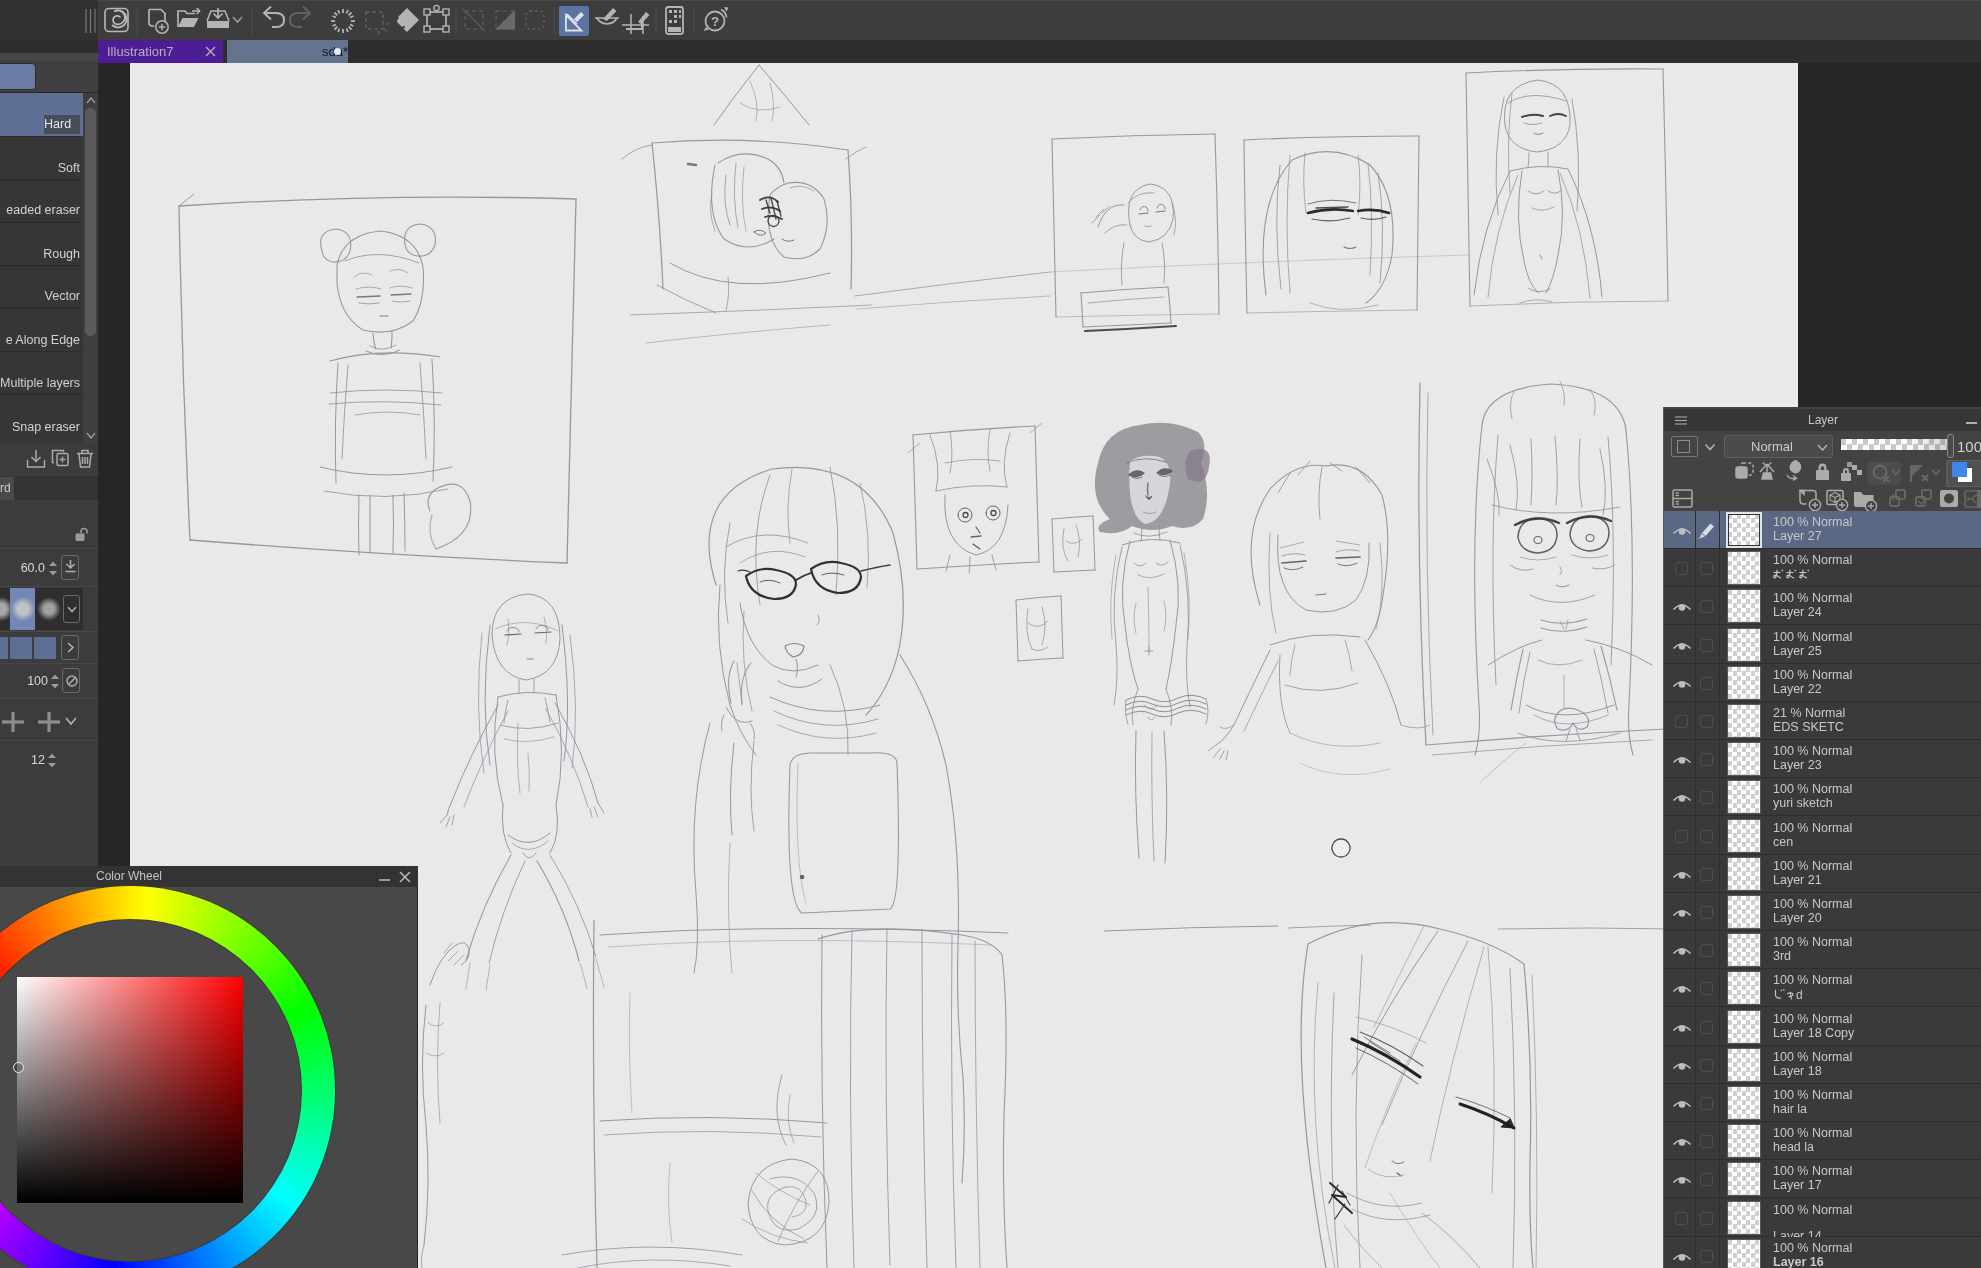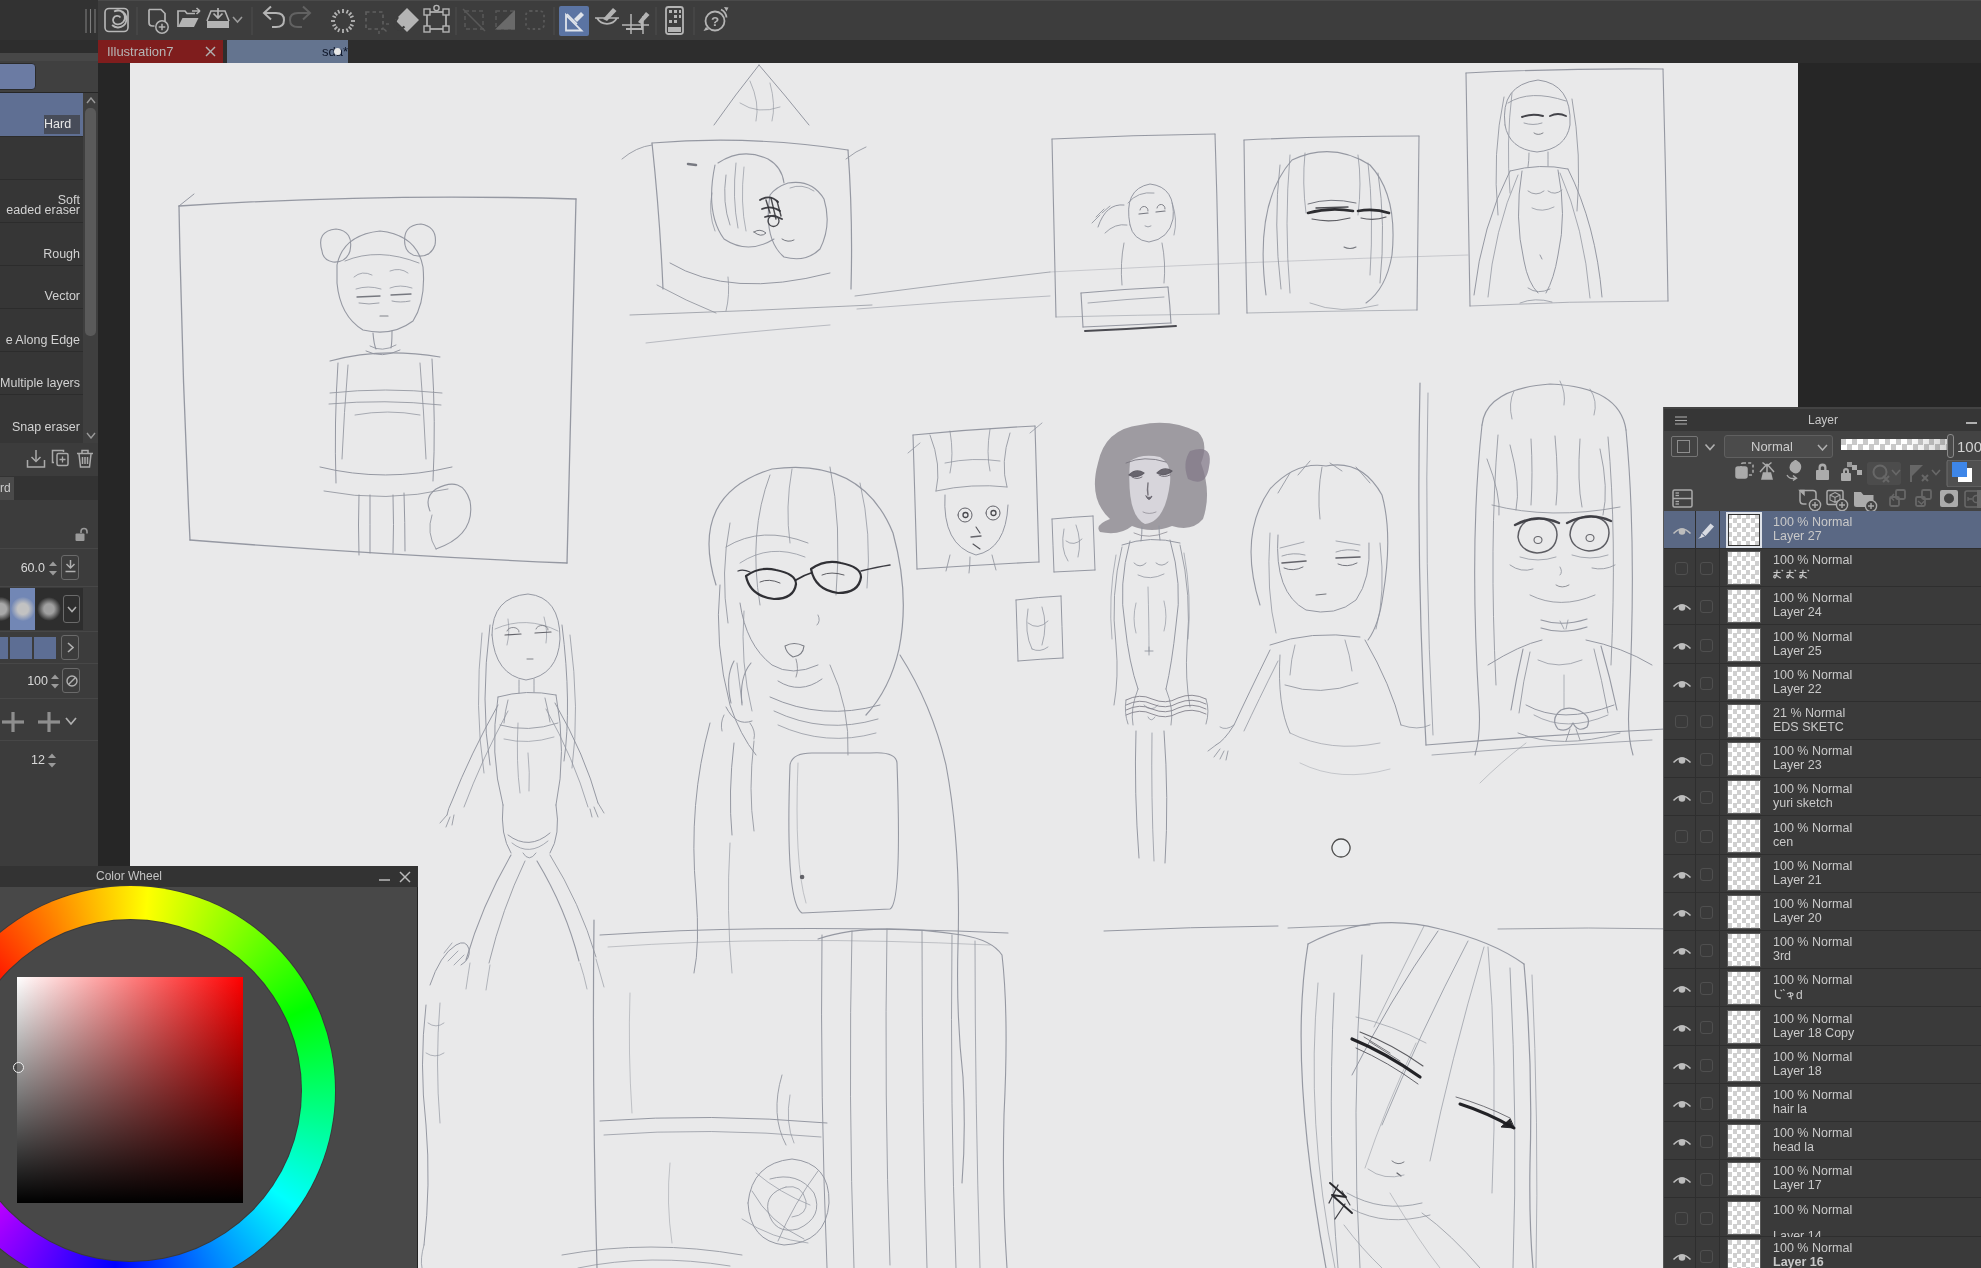--- a/index.html
+++ b/index.html
@@ -133,21 +133,21 @@
     </g>
 
     <circle cx="715" cy="21" r="9.5" fill="none" stroke="#b4b4b4" stroke-width="1.8"></circle>
     <path d="M706 27 l-2.5 4 l5.5 -1.5" fill="#b4b4b4"></path>
     <path d="M721 9.5 q5 2.5 5.5 8" fill="none" stroke="#b4b4b4" stroke-width="1.8"></path>
     <path d="M724 7 l4.5 0.5 l-2 4" fill="#b4b4b4"></path>
     <text x="715" y="26" font-size="13.5" font-weight="bold" fill="#b4b4b4" text-anchor="middle" font-family="Liberation Sans">?</text>
   </svg>
 
   <div class="abs" style="left:0;top:40px;width:1981px;height:23px;background:#2d2d2d;"></div>
-  <div class="abs" style="left:98px;top:40px;width:125px;height:23px;background:#7f1d1d;color:#b5b5b5;font-size:13px;line-height:23px;">
+  <div class="abs" style="left:98px;top:40px;width:125px;height:23px;background:#4c1d95;color:#b5b5b5;font-size:13px;line-height:23px;">
     <span style="padding-left:9px;">Illustration7</span>
     <svg class="abs" style="left:106px;top:5px;" width="13" height="13" viewBox="0 0 13 13">
         <g stroke="#b0b0b0" stroke-width="1.4">
           <line x1="2" y1="2" x2="11" y2="11"></line>
           <line x1="11" y1="2" x2="2" y2="11"></line>
         </g>
       </svg>
   </div>
   <div class="abs" style="left:227px;top:40px;width:121px;height:23px;background:#64748f;color:#0f172a;font-size:13px;line-height:23px;text-align:right;">
     <span style="padding-left:7px;">sda*</span>
@@ -565,21 +565,21 @@
   <div class="abs" style="left:0;top:53px;width:98px;height:8px;background:#474747;"></div>
   <div class="abs" style="left:0;top:61px;width:98px;height:31px;background:#404040;"></div>
   <div class="abs" style="left:-8px;top:63px;width:44px;height:27px;background:#6b7ba3;border-radius:4px;border:1px solid #2b2b2b;"></div>
 
   <div class="abs" style="left:0;top:93px;width:98px;height:350px;background:#363636;"></div>
   <div id="subtools" class="abs" style="left:0;top:93px;width:83px;height:350px;font-size:12.5px;color:#d2d2d2;">
     <div class="abs" style="left:0;top:0;width:83px;height:44px;background:#5f6f93;border-bottom:1px solid #2c2c2c;">
       <span class="abs" style="left:44px;top:22px;width:36px;height:19px;background:#474c59;color:#e8e8e8;line-height:19px;">Hard</span>
     </div>
     <div class="abs" style="left:0;top:45px;width:83px;height:42px;border-bottom:1px solid #2c2c2c;">
-        <span class="abs" style="right:3px;top:23px;margin-top:32px;">Soft</span>
+        <span class="abs" style="right:3px;top:23px;">Soft</span>
       </div>
     <div class="abs" style="left:0;top:88px;width:83px;height:42px;border-bottom:1px solid #2c2c2c;">
         <span class="abs" style="right:3px;top:22px;">eaded eraser</span>
       </div>
     <div class="abs" style="left:0;top:131px;width:83px;height:42px;border-bottom:1px solid #2c2c2c;">
         <span class="abs" style="right:3px;top:23px;">Rough</span>
       </div>
     <div class="abs" style="left:0;top:174px;width:83px;height:42px;border-bottom:1px solid #2c2c2c;">
         <span class="abs" style="right:3px;top:22px;">Vector</span>
       </div>

